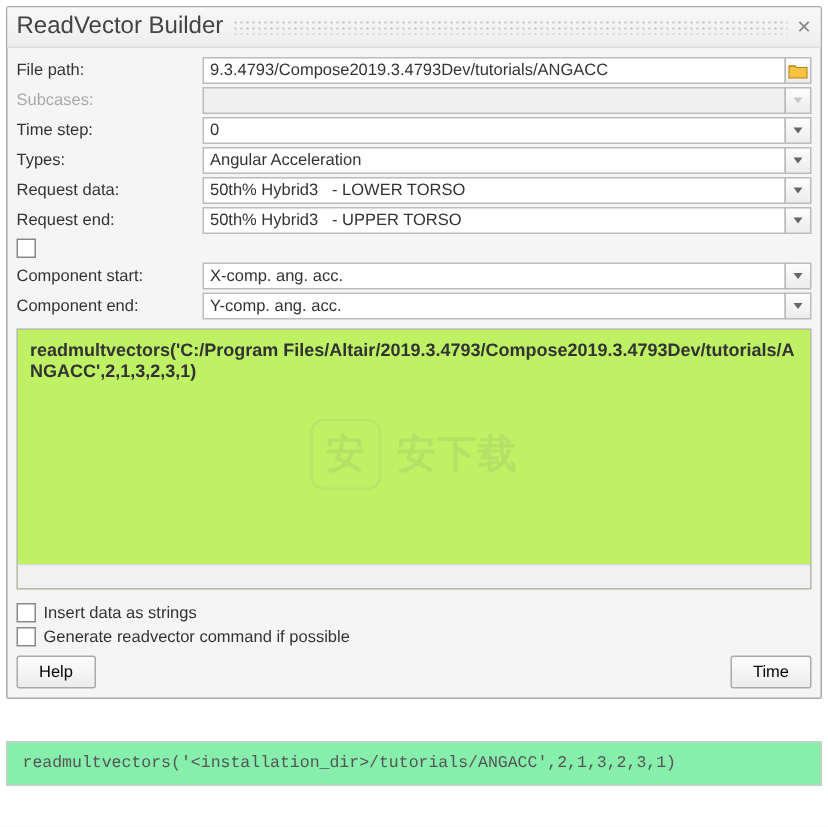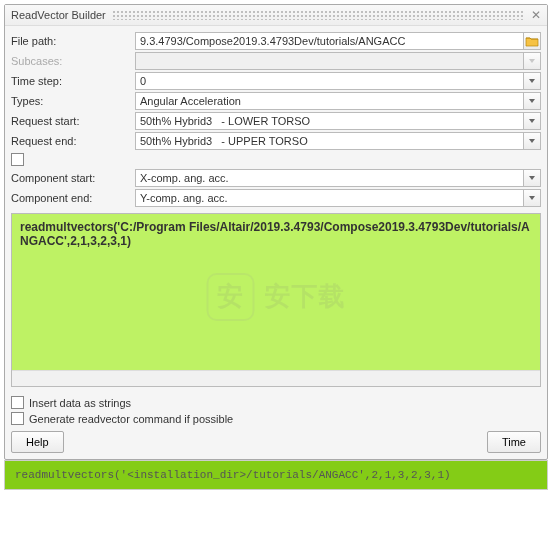--- a/index.html
+++ b/index.html
@@ -17,21 +17,21 @@
     border-radius: 2px;
   }
   .titlebar {
     background: linear-gradient(#f8f8f8, #eee);
     padding: 4px 6px;
     display: flex;
     align-items: center;
     border-bottom: 1px solid #ddd;
   }
   .title-text {
-    font-size: 11px;
+    font-size: 16px;
     color: #444;
     margin-right: 6px;
   }
   .title-dots {
     flex: 1;
     height: 10px;
     
     background-image:
       radial-gradient(#bfbfbf 35%, transparent 36%),
       radial-gradient(#bfbfbf 35%, transparent 36%),
@@ -165,23 +165,23 @@
     align-items: center;
     gap: 10px;
   }
   .wm-box {
     width: 44px; height: 44px;
     border: 2px solid #999;
     border-radius: 10px;
     display:flex;align-items:center;justify-content:center;
   }
   .output-box {
-    margin-top: 0;
+    margin-top: 28px;
     border: 1px solid #ccc;
-    background: #84cc16;
+    background: #86efac;
     padding: 8px 10px;
     font-family: "Courier New", monospace;
     font-size: 11px;
     color: #555;
   }
   .code-rel { position: relative; }
 </style>
 </head>
 <body>
 
@@ -233,21 +233,21 @@
       <div class="label">Types:</div>
       <div class="field">
         <input class="text-input" value="Angular Acceleration" style="">
         <div class="dd-btn">
             <div class="chev"></div>
           </div>
       </div>
     </div>
 
     <div class="row">
-      <div class="label">Request start:</div>
+      <div class="label">Request data:</div>
       <div class="field">
         <input class="text-input" value="50th% Hybrid3   - LOWER TORSO" style="">
         <div class="dd-btn">
             <div class="chev"></div>
           </div>
       </div>
     </div>
 
     <div class="row">
       <div class="label">Request end:</div>

